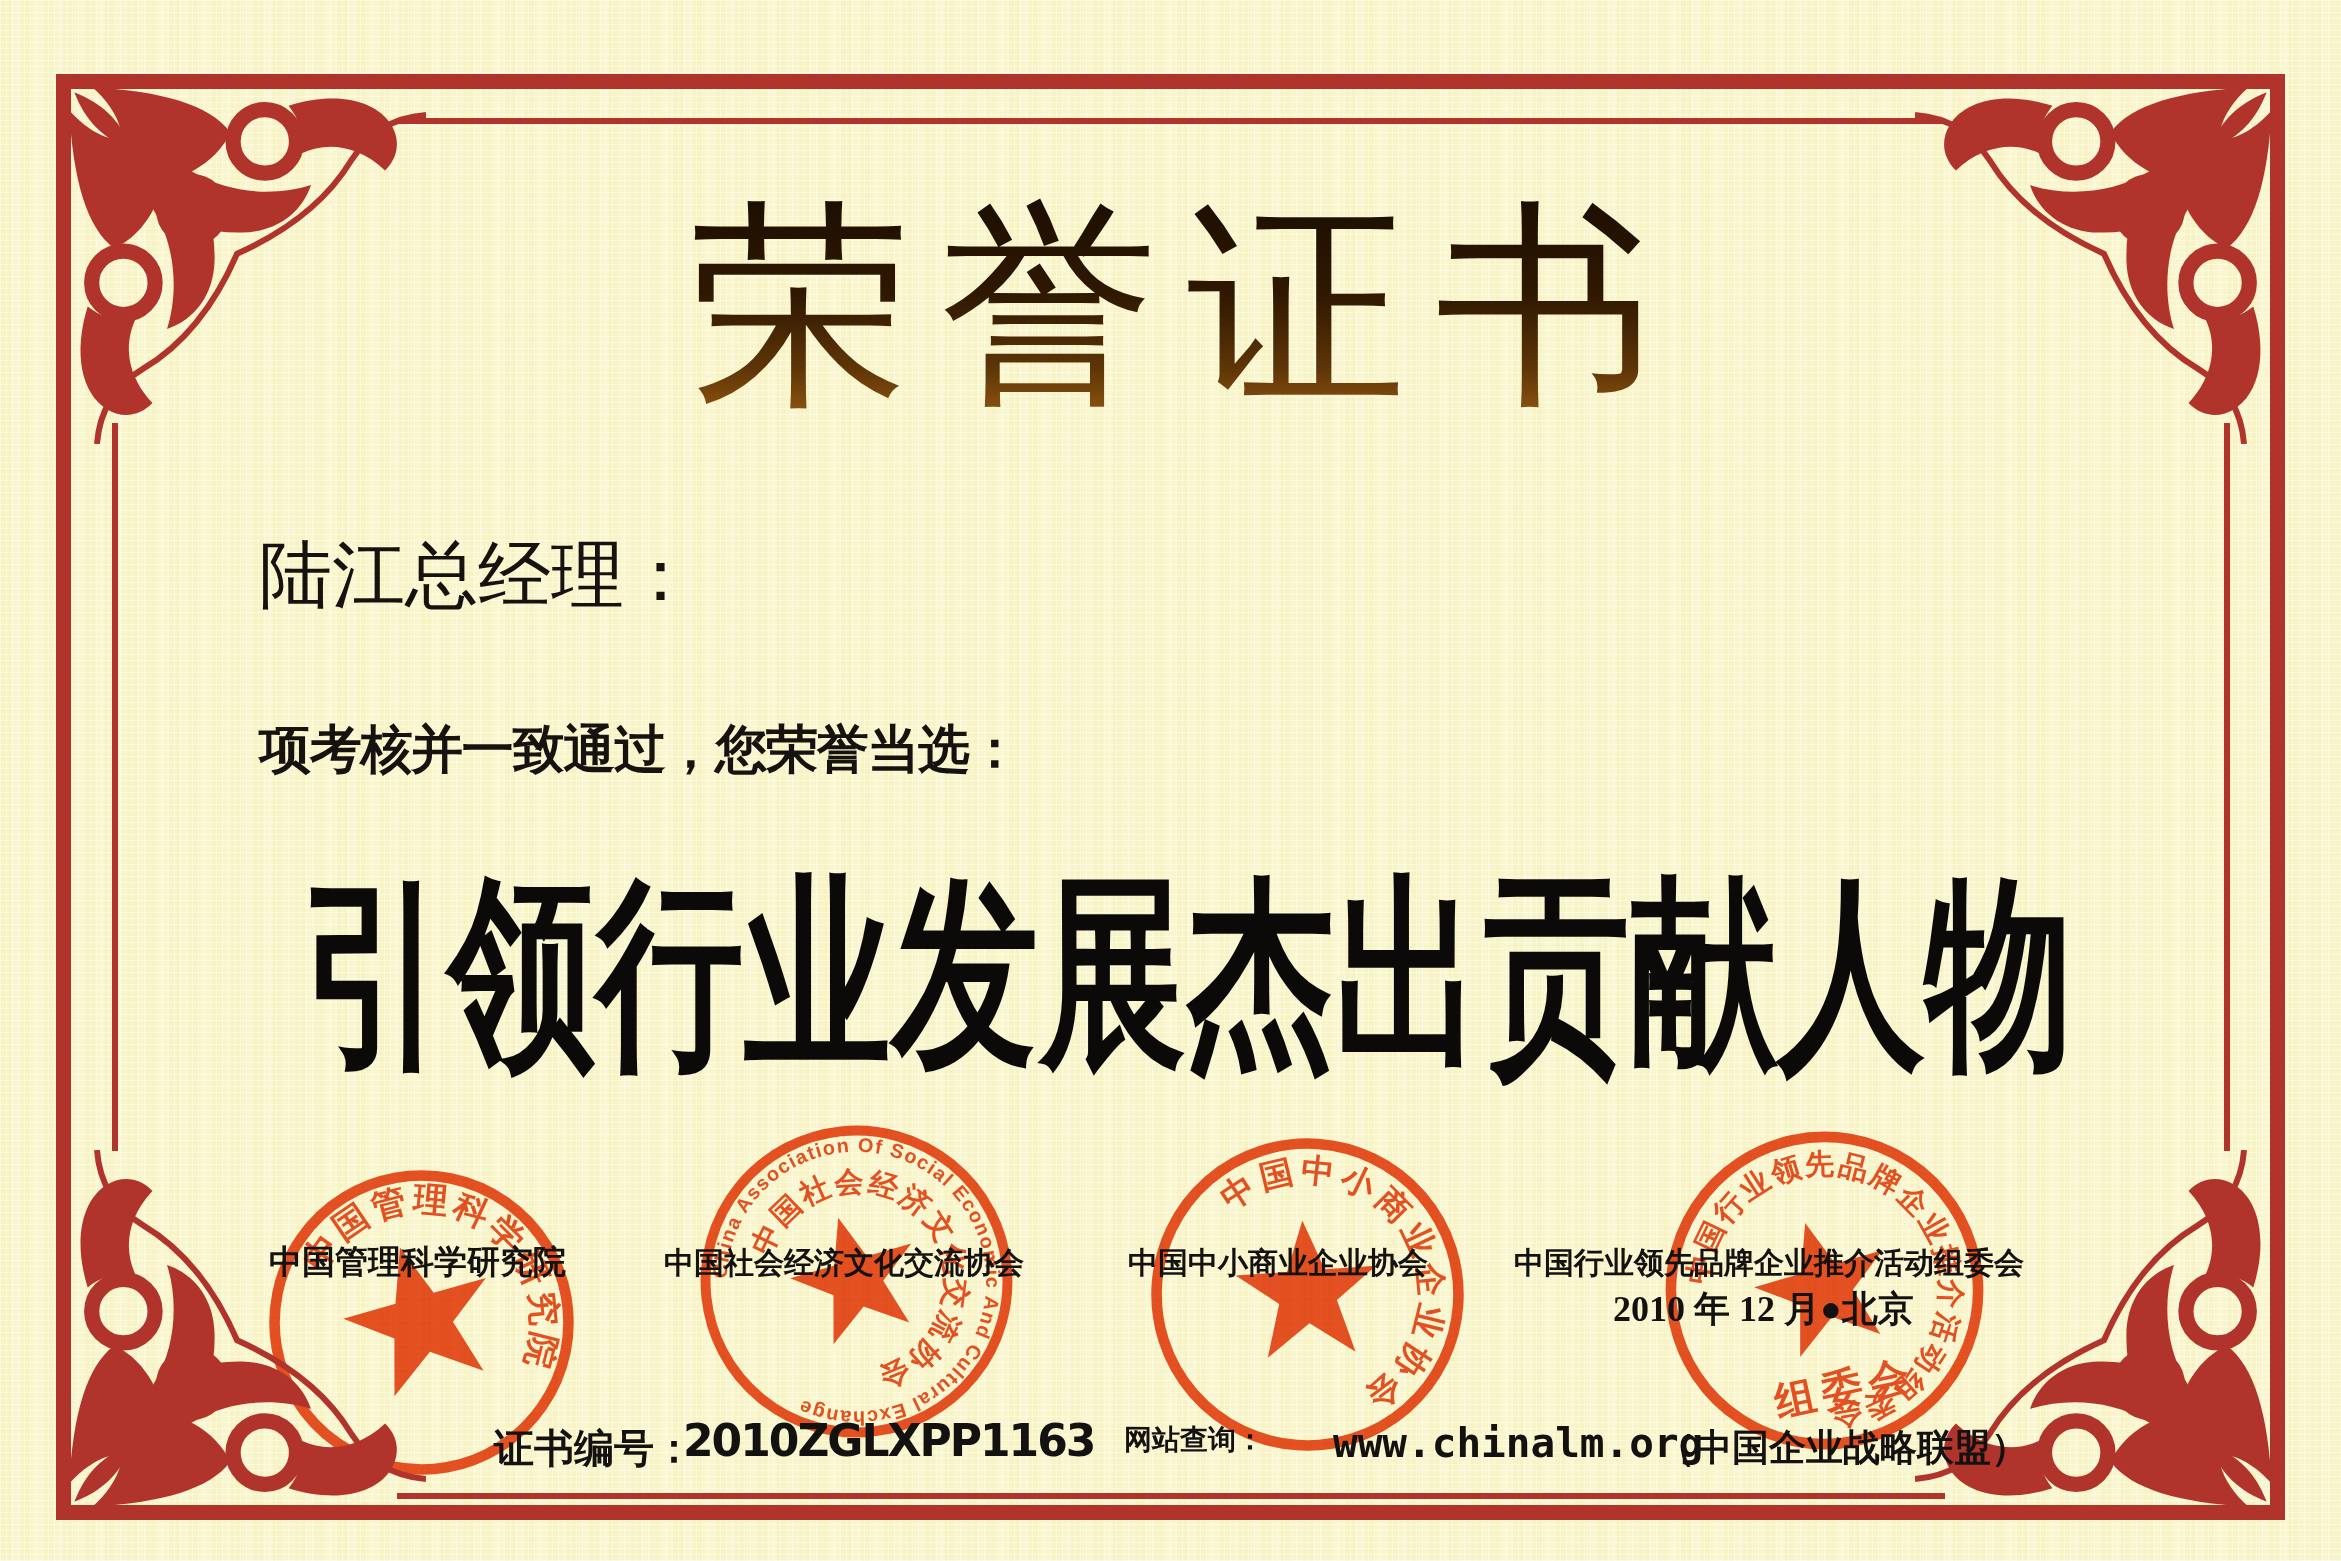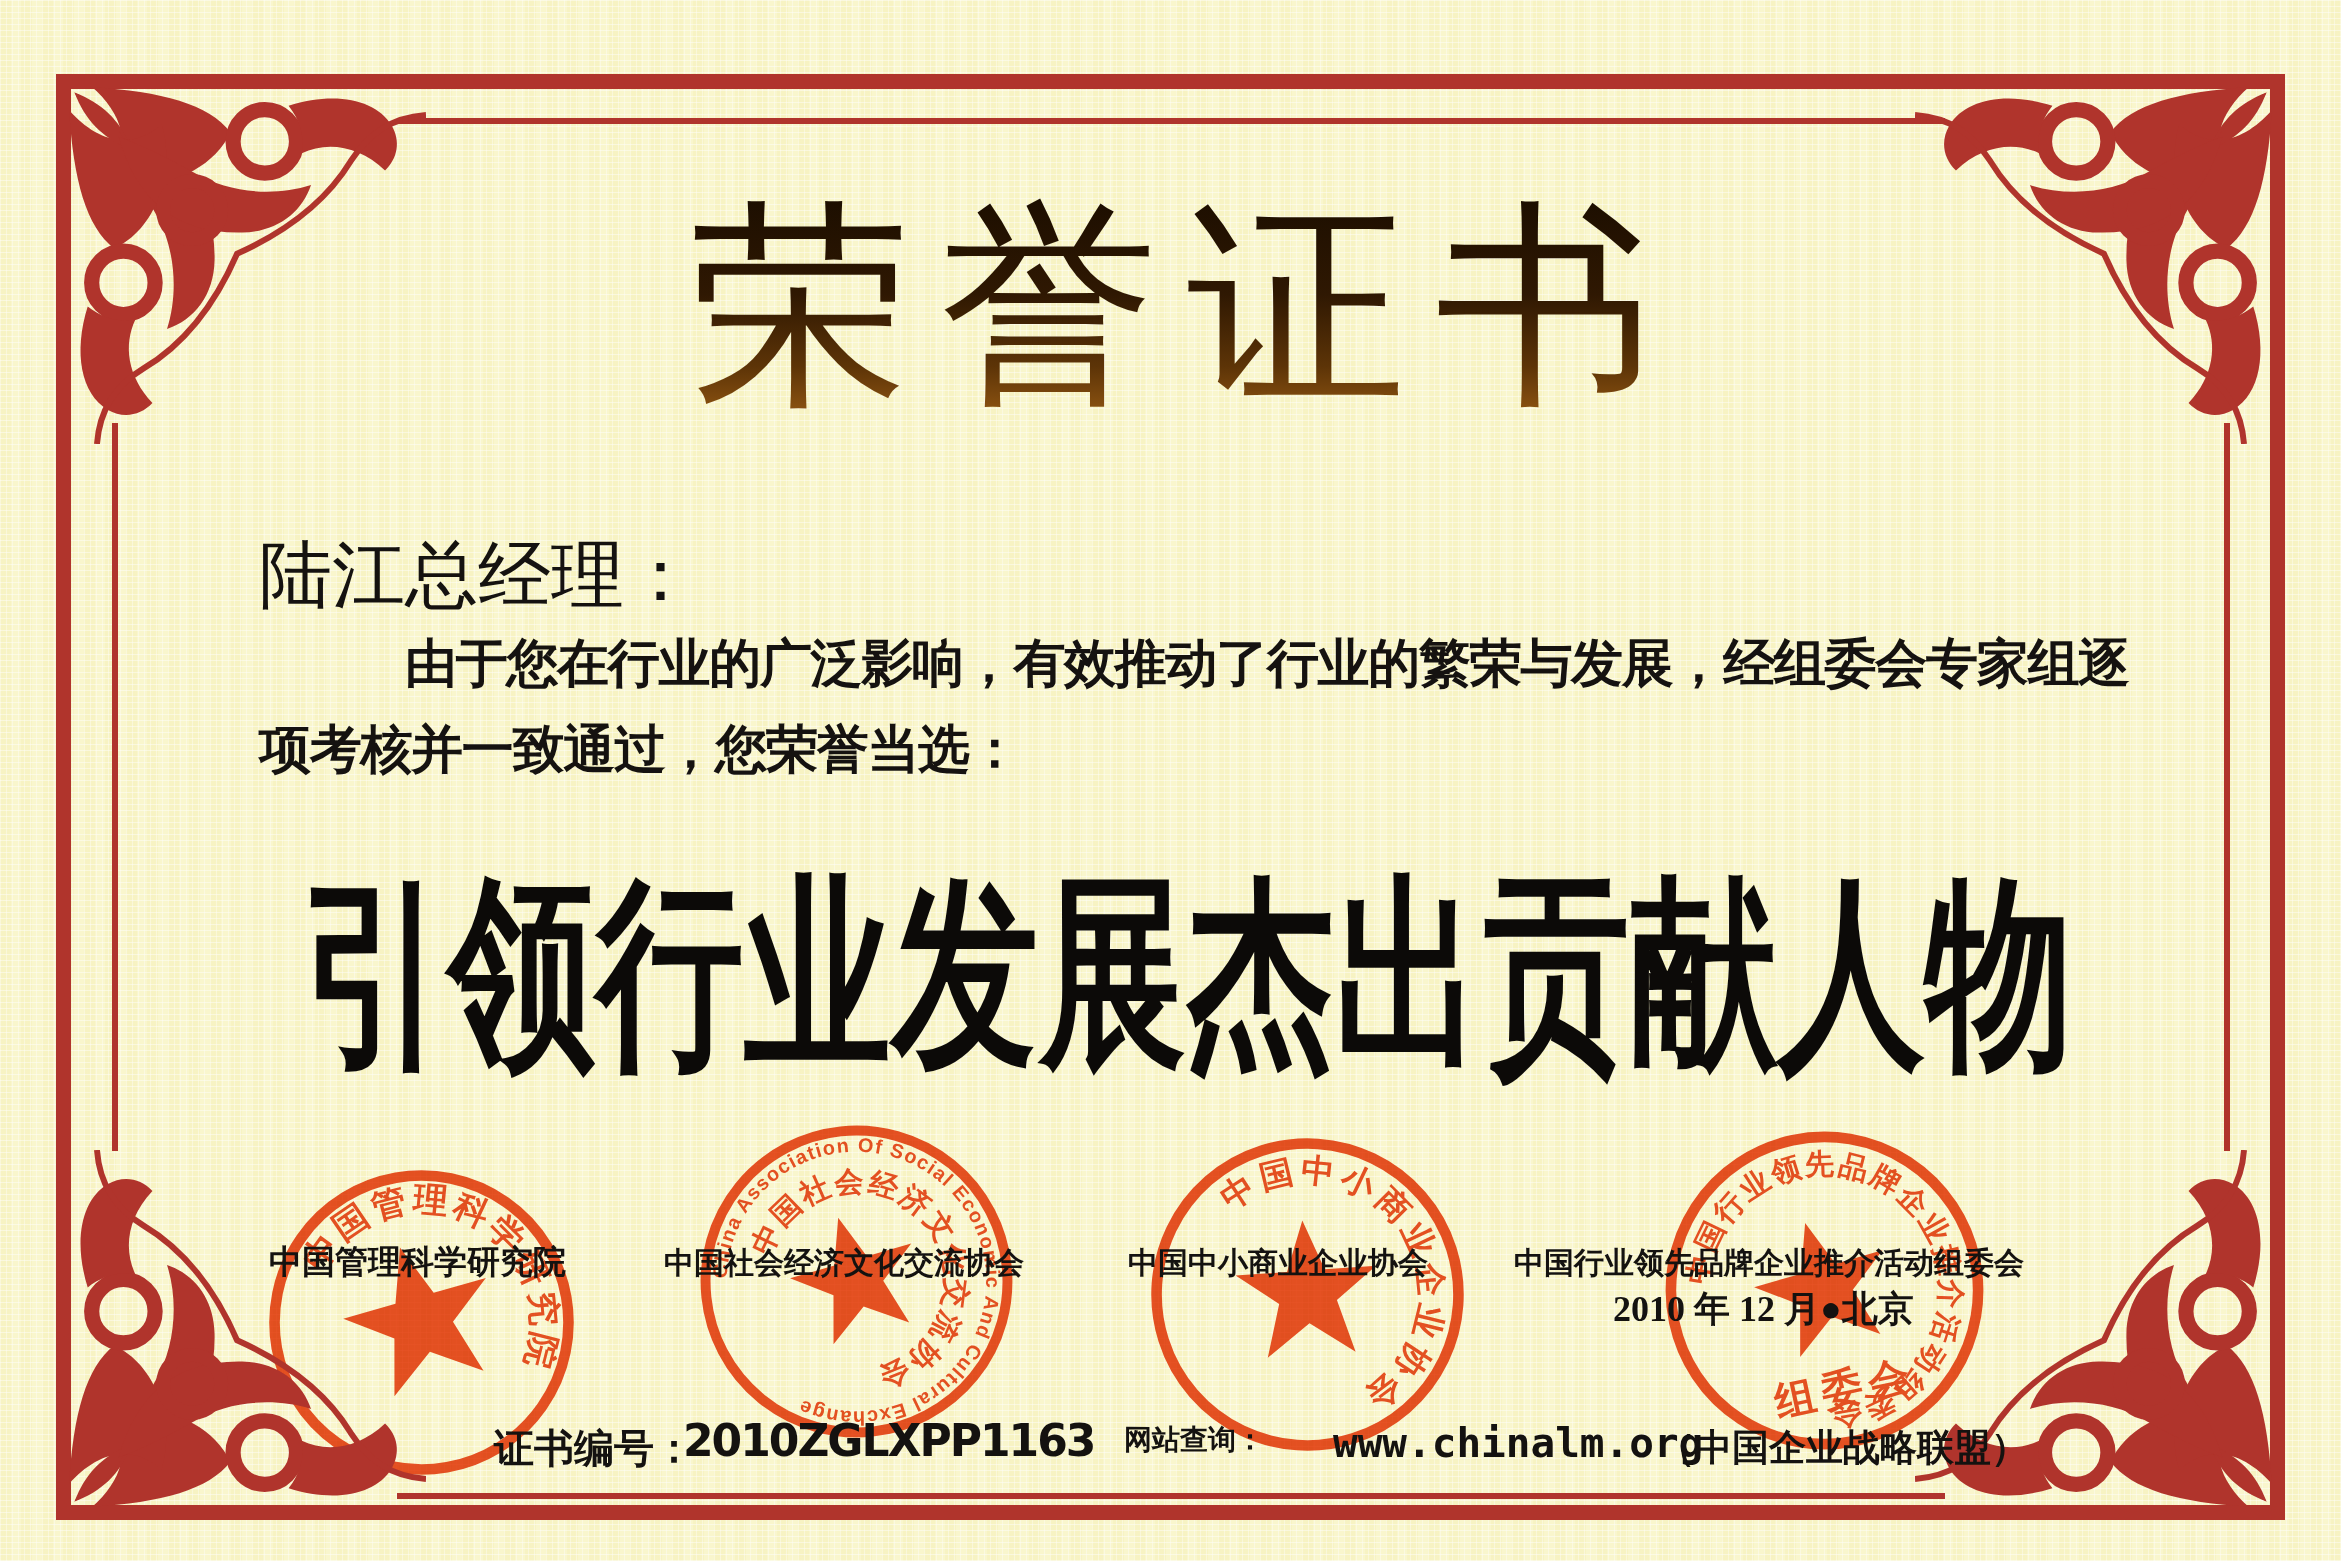--- a/index.html
+++ b/index.html
@@ -171,21 +171,20 @@
       <text font-size="44" letter-spacing="4"><textPath href="#s4r" startOffset="4%">中国行业领先品牌企业推介活动组委会</textPath></text>
       <path d="M0 -118 L30 -38 L112 -38 L46 12 L70 96 L0 46 L-70 96 L-46 12 L-112 -38 L-30 -38 Z" fill="#e8491c" transform="rotate(-4) scale(0.9)"></path>
       <text font-size="62" text-anchor="middle" x="0" y="172" letter-spacing="10">组委会</text>
     </g>
   </svg>
 
   <div class="title">荣誉证书</div>
 
   <div class="recipient">陆江总经理：</div>
 
-  <div class="body-line l1">由于您在行业的广泛影响，有效推动了行业的繁荣与发展，经组委会专家组逐</div>
   <div class="body-line l2">项考核并一致通过，您荣誉当选：</div>
 
   <div class="award">
     <span>引领行业发展杰出贡献人物</span>
   </div>
 
   <div class="org-label org-1">中国管理科学研究院</div>
   <div class="org-label org-2">中国社会经济文化交流协会</div>
   <div class="org-label org-3">中国中小商业企业协会</div>
   <div class="org-label org-4">中国行业领先品牌企业推介活动组委会</div>

